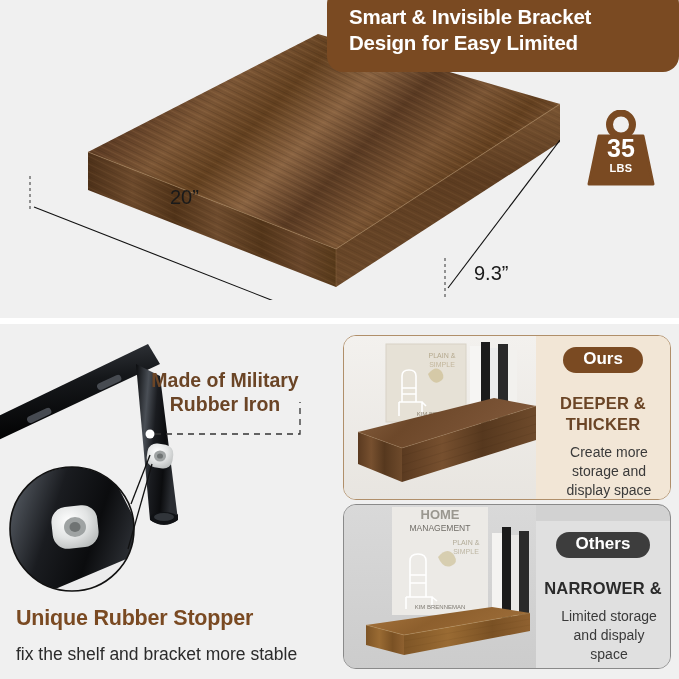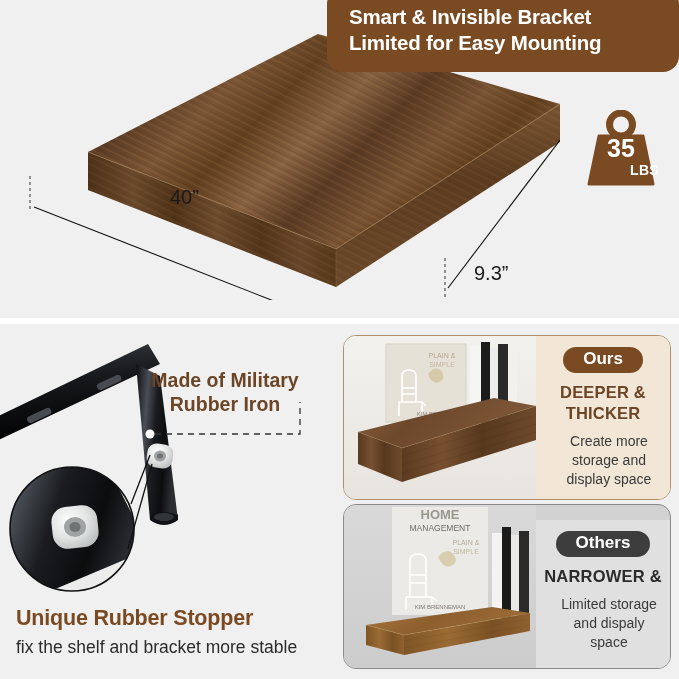--- a/index.html
+++ b/index.html
@@ -60,25 +60,24 @@
     color: #ffffff;
     font-weight: bold;
     pointer-events: none;
   }
   #weight-badge .wb-num {
     font-size: 25px;
     line-height: 1.0;
     display: block;
   }
   #weight-badge .wb-unit {
-    font-size: 14px;
+    font-size: 11px;
     line-height: 1.35;
     display: block;
     letter-spacing: 0.3px;
-    text-align: right;
   }
 
   
   #shelf-3d {
     position: absolute;
     left: 0; top: 0;
     width: 560px; height: 300px;
   }
 
   
@@ -124,21 +123,21 @@
     position: absolute;
     left: 16px; top: 282px;
     color: #7a4a22;
     font-size: 21.5px;
     font-weight: bold;
     letter-spacing: -0.2px;
     white-space: nowrap;
   }
   #stopper-sub {
     position: absolute;
-    left: 16px; top: 313px;
+    left: 16px; top: 320px;
     color: #2b2b2b;
     font-size: 17.5px;
     white-space: nowrap;
   }
 
   
   .cmp-card {
     position: absolute;
     left: 343px;
     width: 328px;
@@ -163,40 +162,40 @@
     position: relative;
     width: 192px;
     height: 100%;
     overflow: hidden;
     flex: 0 0 192px;
   }
   .cmp-info {
     flex: 1 1 auto;
     position: relative;
     box-sizing: border-box;
-    padding: 11px 8px 16px 8px;
+    padding: 11px 8px 4px 8px;
     text-align: center;
   }
   #card-ours .cmp-info { background: #f2e6d6; }
   #card-others .cmp-info { background: #e0e0e0; }
 
   .cmp-badge {
     display: inline-block;
     border-radius: 999px;
     color: #ffffff;
     font-size: 17px;
     font-weight: bold;
     padding: 3px 20px 4px 20px;
     line-height: 1.1;
   }
   #card-ours .cmp-badge { background: #7a4a22; }
   #card-others .cmp-badge { background: #3d3d3d; }
 
   .cmp-head {
-    margin-top: 9px;
+    margin-top: 20px;
     font-size: 16.5px;
     font-weight: bold;
     line-height: 1.28;
     letter-spacing: 0.2px;
   }
   #card-ours .cmp-head { color: #6b4526; }
   #card-others .cmp-head { color: #2b2b2b; }
 
   .cmp-desc {
     margin-top: 8px;
@@ -262,26 +261,26 @@
       <polyline points="336,249 336,287" fill="none" stroke="#8a6642" stroke-width="1" opacity="0.5"></polyline>
 
       <line x1="30" y1="176" x2="30" y2="210" stroke="#333" stroke-width="1" stroke-dasharray="3,3"></line>
       <line x1="34" y1="207" x2="432" y2="363" stroke="#111" stroke-width="1.1"></line>
 
       <line x1="445" y1="258" x2="445" y2="300" stroke="#333" stroke-width="1" stroke-dasharray="3,3"></line>
       <line x1="560" y1="140" x2="448" y2="288" stroke="#111" stroke-width="1.1"></line>
       <line x1="566" y1="128" x2="566" y2="152" stroke="#333" stroke-width="1" stroke-dasharray="3,3"></line>
     </svg>
 
-    <div class="dim-label" id="dim-width">40”</div>
+    <div class="dim-label" id="dim-width">20”</div>
     <div class="dim-label" id="dim-depth">9.3”</div>
 
     <div id="header-banner">
       <div class="hline">Smart &amp; Invisible Bracket</div>
-      <div class="hline">Limited for Easy Mounting</div>
+      <div class="hline">Design for Easy Limited</div>
     </div>
 
     <div id="weight-badge">
       <svg viewBox="0 0 76 80" width="76" height="80">
         <circle cx="38" cy="14.5" r="11.5" fill="none" stroke="#7a4a22" stroke-width="7"></circle>
         <path d="M16,26 L60,26 L70,74 L6,74 Z" fill="#7a4a22" stroke="#7a4a22" stroke-width="3" stroke-linejoin="round"></path>
       </svg>
       <div class="wb-text">
         <span class="wb-num">35</span>
         <span class="wb-unit">LBS</span>

